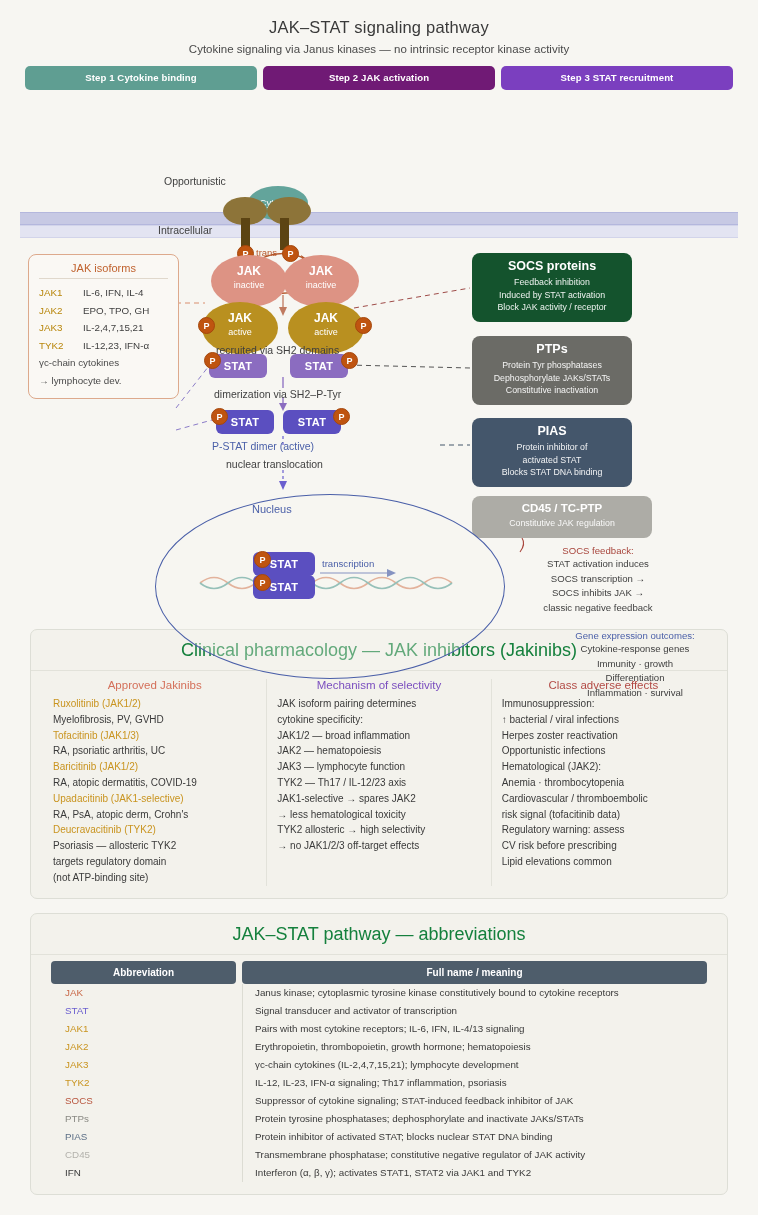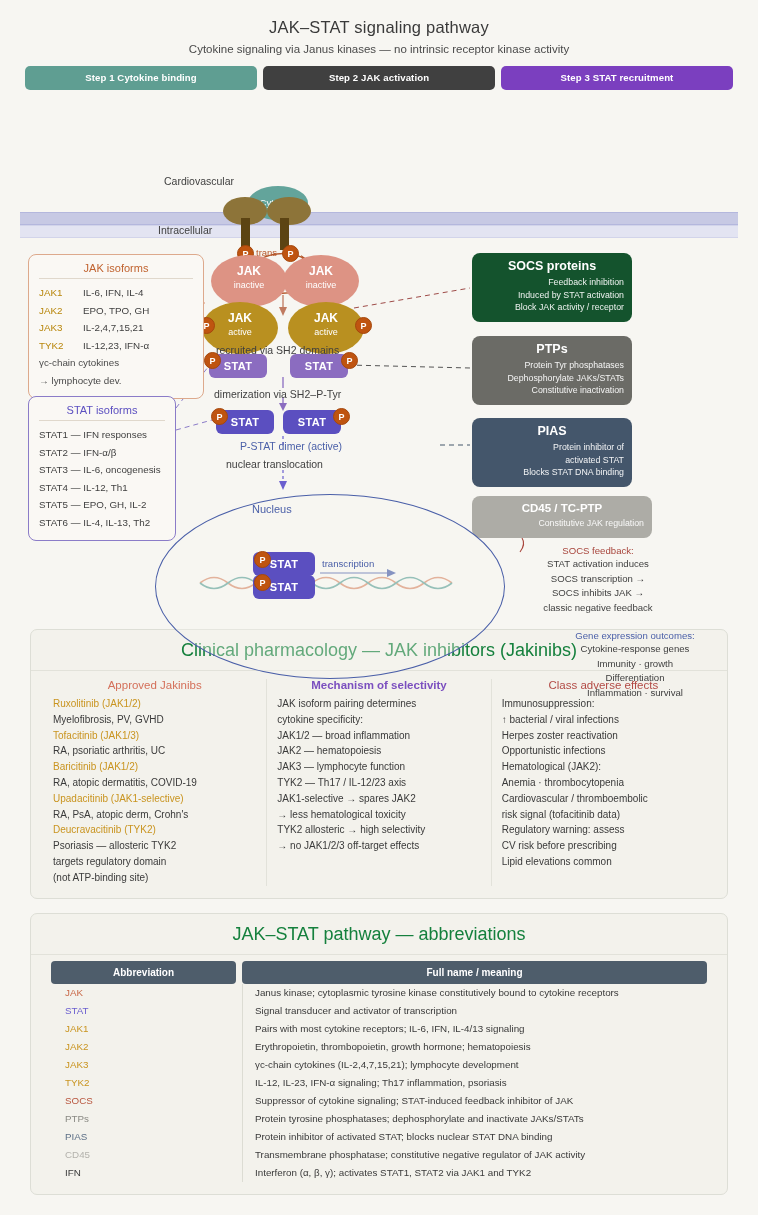--- a/index.html
+++ b/index.html
@@ -104,21 +104,21 @@
   .legrow { font-size: 9.8px; color: #3f3f3f; line-height: 17.5px; white-space: nowrap; }
   .legrow .k { display: inline-block; width: 44px; color: #b8860b; }
   .legrow.note { color: #4a4a4a; }
 
   
   .reg {
     position: absolute; border-radius: 8px; color: #fff; text-align: center;
     padding: 6px 8px 8px;
   }
   .reg .h { font-size: 12.5px; font-weight: bold; display: block; margin-bottom: 3px; }
-  .reg .d { font-size: 8.8px; display: block; line-height: 12.5px; opacity: .93; text-align: right; }
+  .reg .d { font-size: 8.8px; display: block; line-height: 12.5px; opacity: .93; }
   .reg.socs { background: #14532d; }
   .reg.ptps { background: #6b6b66; }
   .reg.pias { background: #44566b; }
   .reg.cd45 { background: #adaca6; }
 
   
   .nucleus {
     position: absolute; border: 1.6px solid #4a5fa8; border-radius: 50%;
     background: rgba(247,246,242,.35);
   }
@@ -137,21 +137,21 @@
   }
   .panel-title {
     text-align: center; font-size: 18px; color: #15803d;
     padding: 10px 0 9px; border-bottom: 1px solid #e2e2da;
   }
   .cols { display: flex; padding: 8px 12px 12px; }
   .col { flex: 1 1 0; padding: 0 10px; }
   .col + .col { border-left: 1px solid #e2e2da; }
   .col-h { text-align: center; font-size: 11.5px; margin-bottom: 5px; }
   .col.approved .col-h { color: #d4705a; }
-  .col.mech .col-h { color: #7b4fbf; font-weight: bold; }
+  .col.mech .col-h { color: #7b4fbf; }
   .col.adverse .col-h { color: #b24a45; }
   .line { font-size: 10px; line-height: 15.8px; color: #3a3a3a; white-space: nowrap; }
   .line.drug { color: #c9941f; }
 
   
   .abbr-wrap { padding: 6px 14px 12px; }
   table.abbr { width: 100%; border-collapse: separate; border-spacing: 6px 0; }
   table.abbr th {
     background: #4e5d6b; color: #fff; font-size: 10px; font-weight: bold;
     padding: 6px 4px; border-radius: 4px;
@@ -160,21 +160,21 @@
   table.abbr td.ab { width: 185px; padding-left: 14px; }
   table.abbr td.fn { border-left: 1px solid #dcdcd3; padding-left: 12px; }
 </style>
 </head>
 <body>
 
 <div class="page-title">JAK–STAT signaling pathway</div>
 <div class="page-sub">Cytokine signaling via Janus kinases — no intrinsic receptor kinase activity</div>
 <div class="steps">
   <div class="step" style="background: rgb(95, 158, 146);">Step 1 Cytokine binding</div>
-  <div class="step" style="background: #404040;">Step 2 JAK activation</div>
+  <div class="step" style="background: #701a75;">Step 2 JAK activation</div>
   <div class="step" style="background: rgb(123, 63, 191);">Step 3 STAT recruitment</div>
 </div>
 
 <div class="diagram">
 
   <svg class="wires" width="758" height="535">
 
     <path d="M258 170 Q283 157 308 170" fill="none" stroke="#b5562a" stroke-width="1.4"></path>
     <polygon points="308,170 301,165 303,173" fill="#b5562a"></polygon>
     <path d="M308 196 Q283 210 258 197" fill="none" stroke="#b5562a" stroke-width="1.4"></path>
@@ -208,21 +208,21 @@
 
     <path d="M320 483 L392 483" stroke="#4a5fa8" stroke-width="1.2" fill="none"></path>
     <polygon points="396,483 387,479 387,487" fill="#4a5fa8"></polygon>
 
     <path d="M520 462 q6 -8 2 -14" stroke="#a8453c" stroke-width="1.1" fill="none"></path>
   </svg>
 
   <div class="membrane" style="top:122px"></div>
   <div class="membrane lower" style="top:135px"></div>
 
-  <span class="lbl" style="left:164px; top:85px">Cardiovascular</span>
+  <span class="lbl" style="left:164px; top:85px">Opportunistic</span>
   <span class="lbl" style="left:158px; top:134px">Intracellular</span>
 
   <div class="cytokine" style="left:248px; top:96px">Cytokine</div>
   <div class="recep-head" style="left:223px; top:107px"></div>
   <div class="recep-head" style="left:267px; top:107px"></div>
   <div class="recep-stalk" style="left:241px; top:128px; height:32px"></div>
   <div class="recep-stalk" style="left:280px; top:128px; height:32px"></div>
 
   <div class="p" style="left:237px; top:155px">P</div>
   <div class="p" style="left:282px; top:155px">P</div>
@@ -254,42 +254,33 @@
   <div class="p" style="left:204px; top:262px">P</div>
   <div class="p" style="left:341px; top:262px">P</div>
 
   <span class="lbl" style="left:214px; top:298px">dimerization via SH2–P-Tyr</span>
 
   <div class="stat dimer" style="left:216px; top:320px">STAT</div>
   <div class="stat dimer" style="left:283px; top:320px">STAT</div>
   <div class="p" style="left:211px; top:318px">P</div>
   <div class="p" style="left:333px; top:318px">P</div>
 
-  <span class="lbl blue" style="left:240px; top:350px">P-STAT dimer (active)</span>
+  <span class="lbl blue" style="left:212px; top:350px">P-STAT dimer (active)</span>
   <span class="lbl" style="left:226px; top:368px">nuclear translocation</span>
 
-  <div class="card jakiso" style="left:28px; top:164px; width:176px">
+  <div class="card jakiso" style="left:28px; top:164px; width:151px">
     <div class="title">JAK isoforms</div>
     <div class="legrow"><span class="k">JAK1</span><span>IL-6, IFN, IL-4</span></div>
     <div class="legrow"><span class="k">JAK2</span><span>EPO, TPO, GH</span></div>
     <div class="legrow"><span class="k">JAK3</span><span>IL-2,4,7,15,21</span></div>
     <div class="legrow"><span class="k">TYK2</span><span>IL-12,23, IFN-α</span></div>
     <div class="legrow note">γc-chain cytokines</div>
     <div class="legrow note">→ lymphocyte dev.</div>
   </div>
 
-  <div class="card statiso" style="left:28px; top:306px; width:148px">
-    <div class="title">STAT isoforms</div>
-    <div class="legrow">STAT1 — IFN responses</div>
-    <div class="legrow">STAT2 — IFN-α/β</div>
-    <div class="legrow">STAT3 — IL-6, oncogenesis</div>
-    <div class="legrow">STAT4 — IL-12, Th1</div>
-    <div class="legrow">STAT5 — EPO, GH, IL-2</div>
-    <div class="legrow">STAT6 — IL-4, IL-13, Th2</div>
-  </div>
 
   <span class="lbl red" style="left:500px; top:147px">Negative regulators</span>
 
   <div class="reg socs" style="left:472px; top:163px; width:160px">
     <span class="h">SOCS proteins</span>
     <span class="d">Feedback inhibition</span>
     <span class="d">Induced by STAT activation</span>
     <span class="d">Block JAK activity / receptor</span>
   </div>
 

